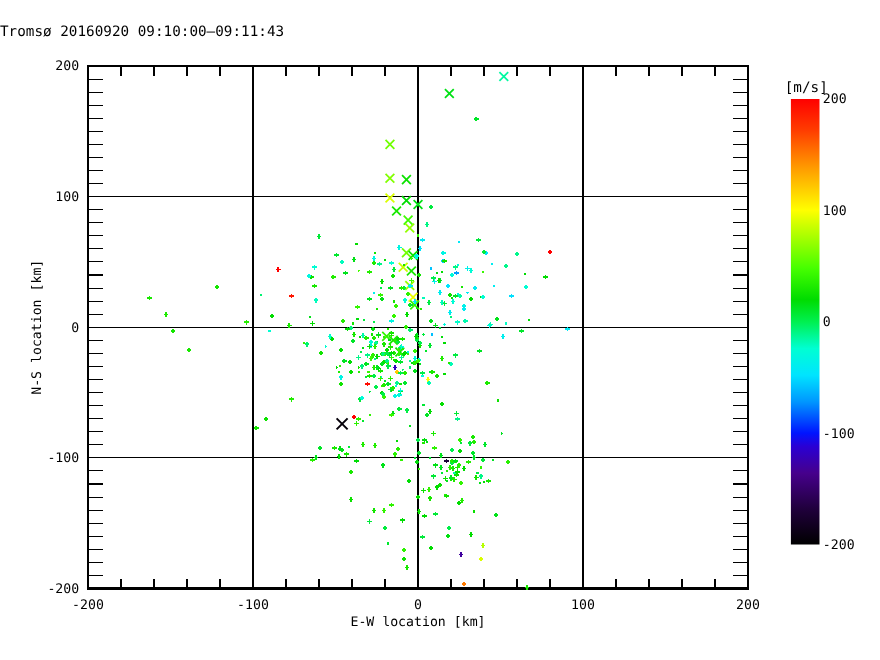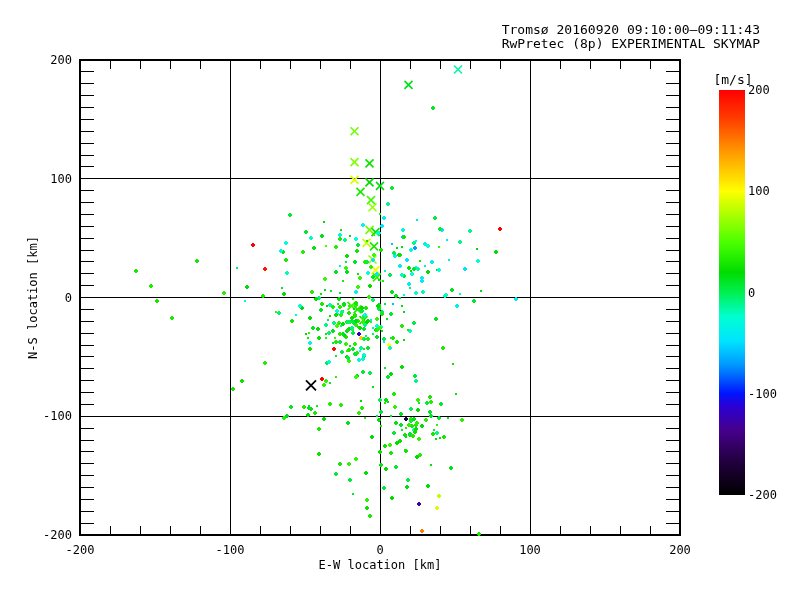--- a/index.html
+++ b/index.html
@@ -1,28 +1,27 @@
 <!DOCTYPE html>
 <html><head>
 <meta charset="utf-8">
 <style>
   html,body{margin:0;padding:0;background:#ffffff;}
   .screen{position:relative;width:800px;height:600px;background:#ffffff;overflow:hidden;
           font-family:"DejaVu Sans Mono", monospace;color:#000;}
-  .titles{position:absolute;top:23px;left:0;width:760px;text-align:right;
+  .titles{position:absolute;top:23px;left:0;width:760px;text-align:left;
           font-size:13px;line-height:14px;letter-spacing:0px;}
   svg{position:absolute;top:0;left:0;}
 </style>
 </head>
 <body>
 
 <div class="screen">
   <div class="titles">
     <div>Tromsø 20160920 09:10:00–09:11:43</div>
-    <div>RwPretec (8p) EXPERIMENTAL SKYMAP</div>
   </div>
   <svg id="plot" width="800" height="600" viewBox="0 0 800 600" xmlns="http://www.w3.org/2000/svg">
       <line x1="80" y1="60" x2="80" y2="535" stroke="#000" stroke-width="1" shape-rendering="crispEdges"></line>
       <line x1="230" y1="60" x2="230" y2="535" stroke="#000" stroke-width="1" shape-rendering="crispEdges"></line>
       <line x1="380" y1="60" x2="380" y2="535" stroke="#000" stroke-width="1" shape-rendering="crispEdges"></line>
       <line x1="530" y1="60" x2="530" y2="535" stroke="#000" stroke-width="1" shape-rendering="crispEdges"></line>
       <line x1="680" y1="60" x2="680" y2="535" stroke="#000" stroke-width="1" shape-rendering="crispEdges"></line>
       <line x1="80" y1="535" x2="680" y2="535" stroke="#000" stroke-width="1" shape-rendering="crispEdges"></line>
       <line x1="80" y1="416.25" x2="680" y2="416.25" stroke="#000" stroke-width="1" shape-rendering="crispEdges"></line>
       <line x1="80" y1="297.5" x2="680" y2="297.5" stroke="#000" stroke-width="1" shape-rendering="crispEdges"></line>

